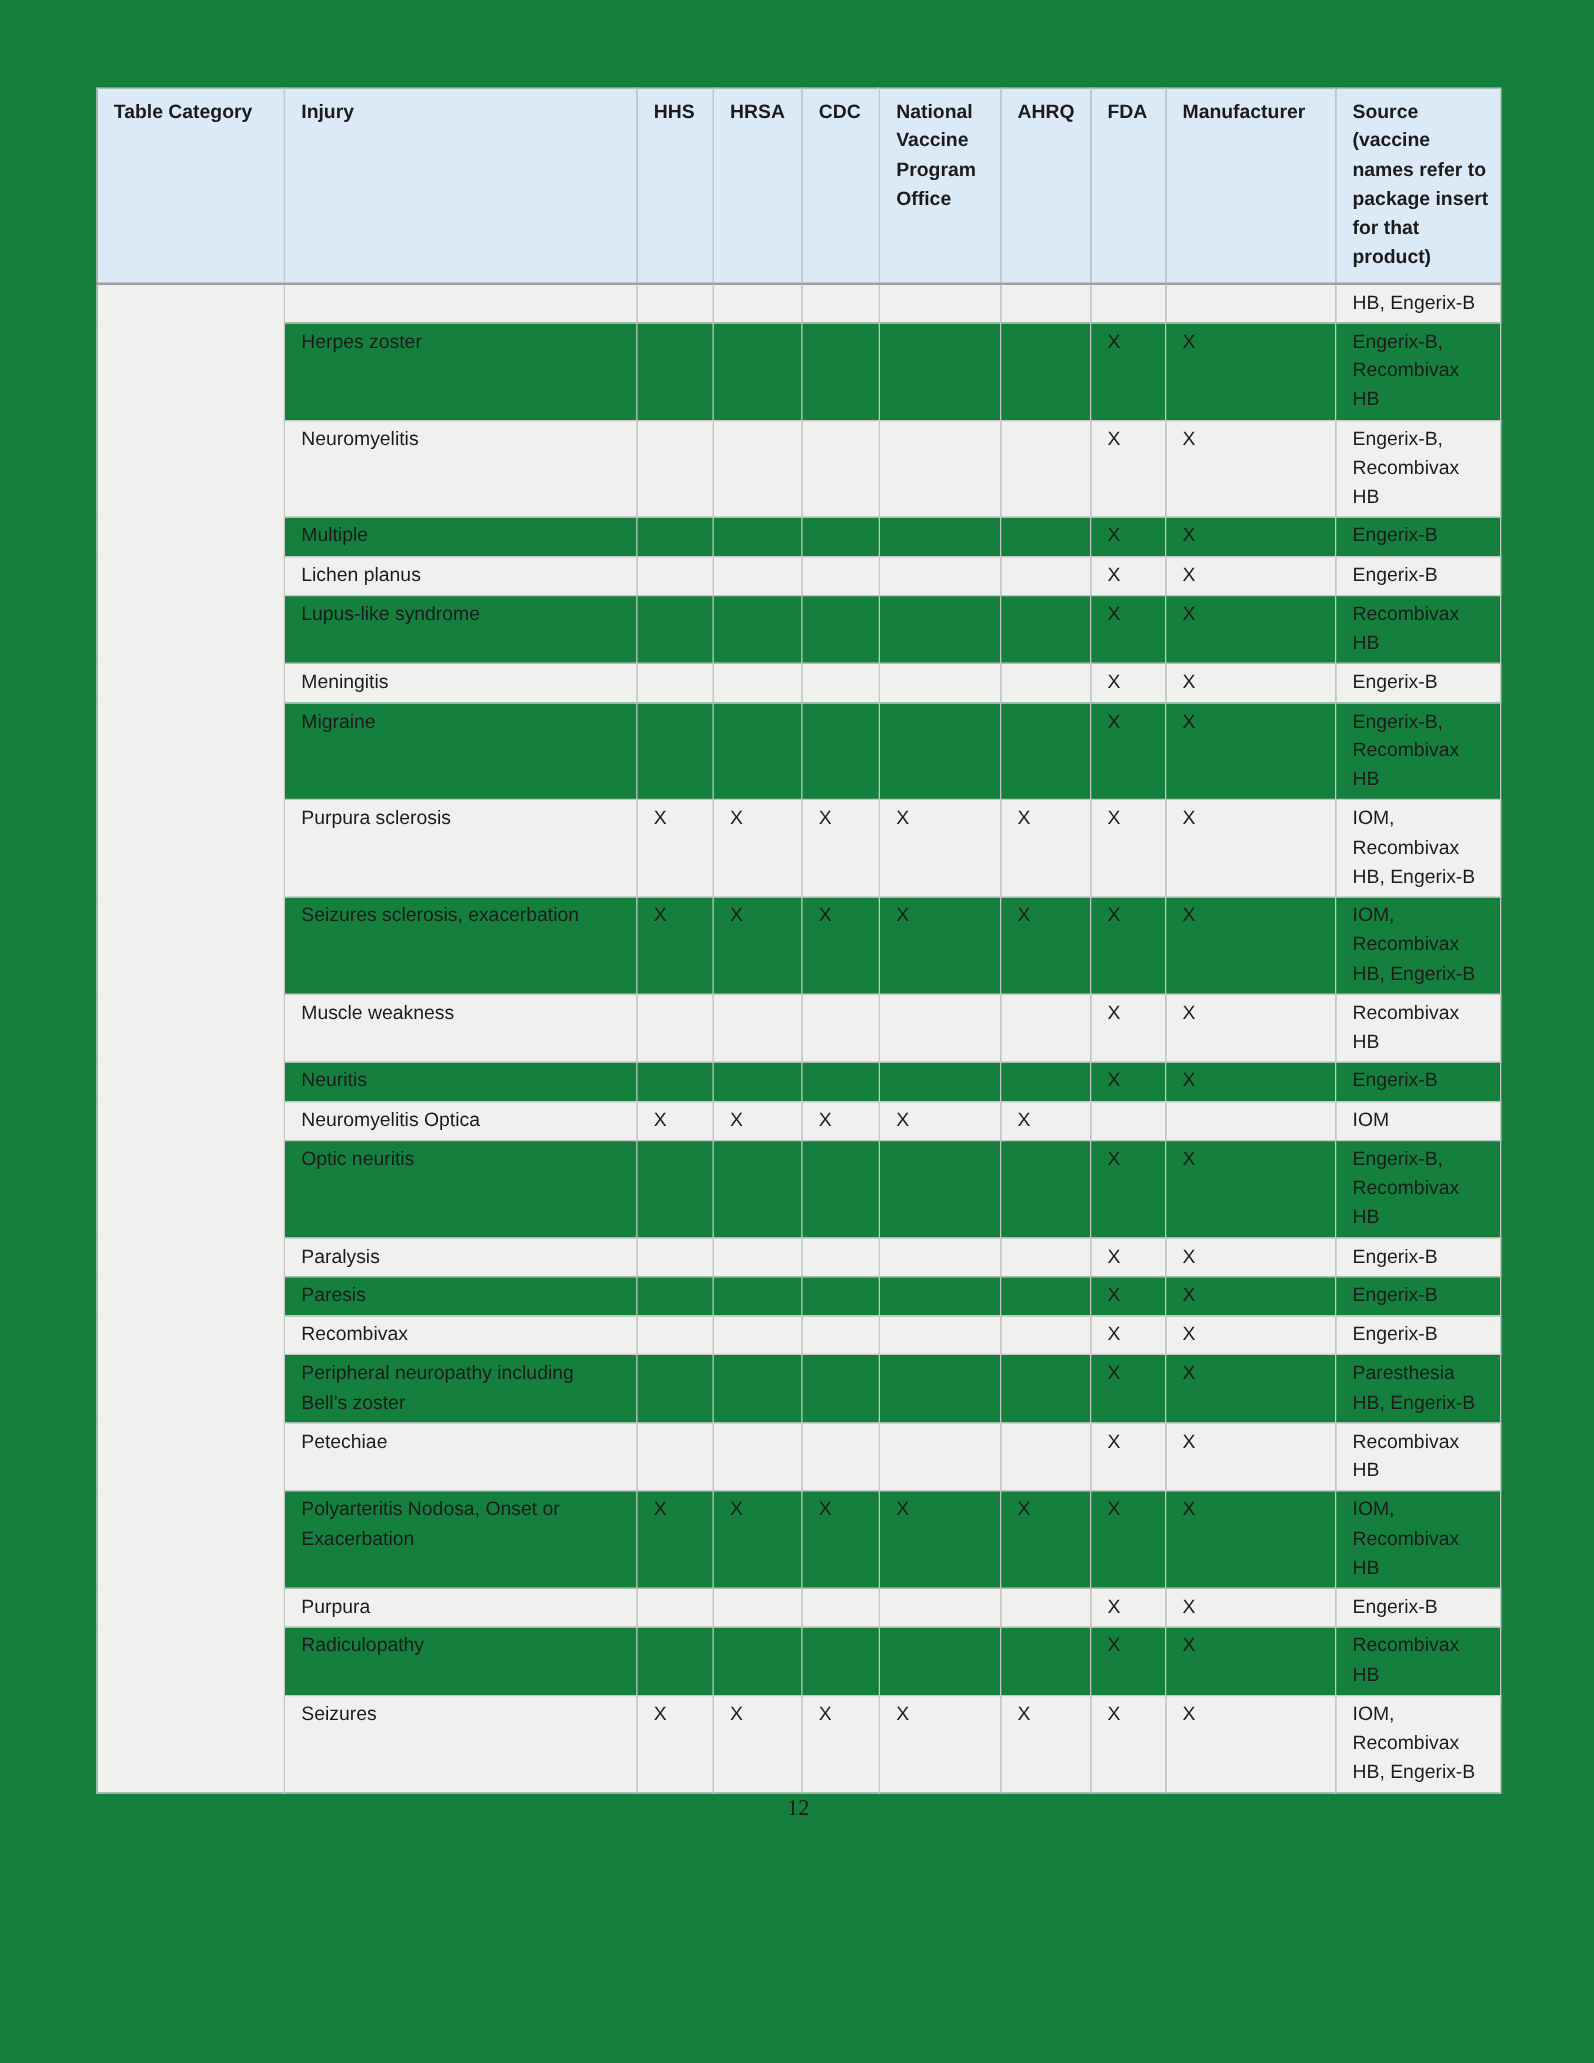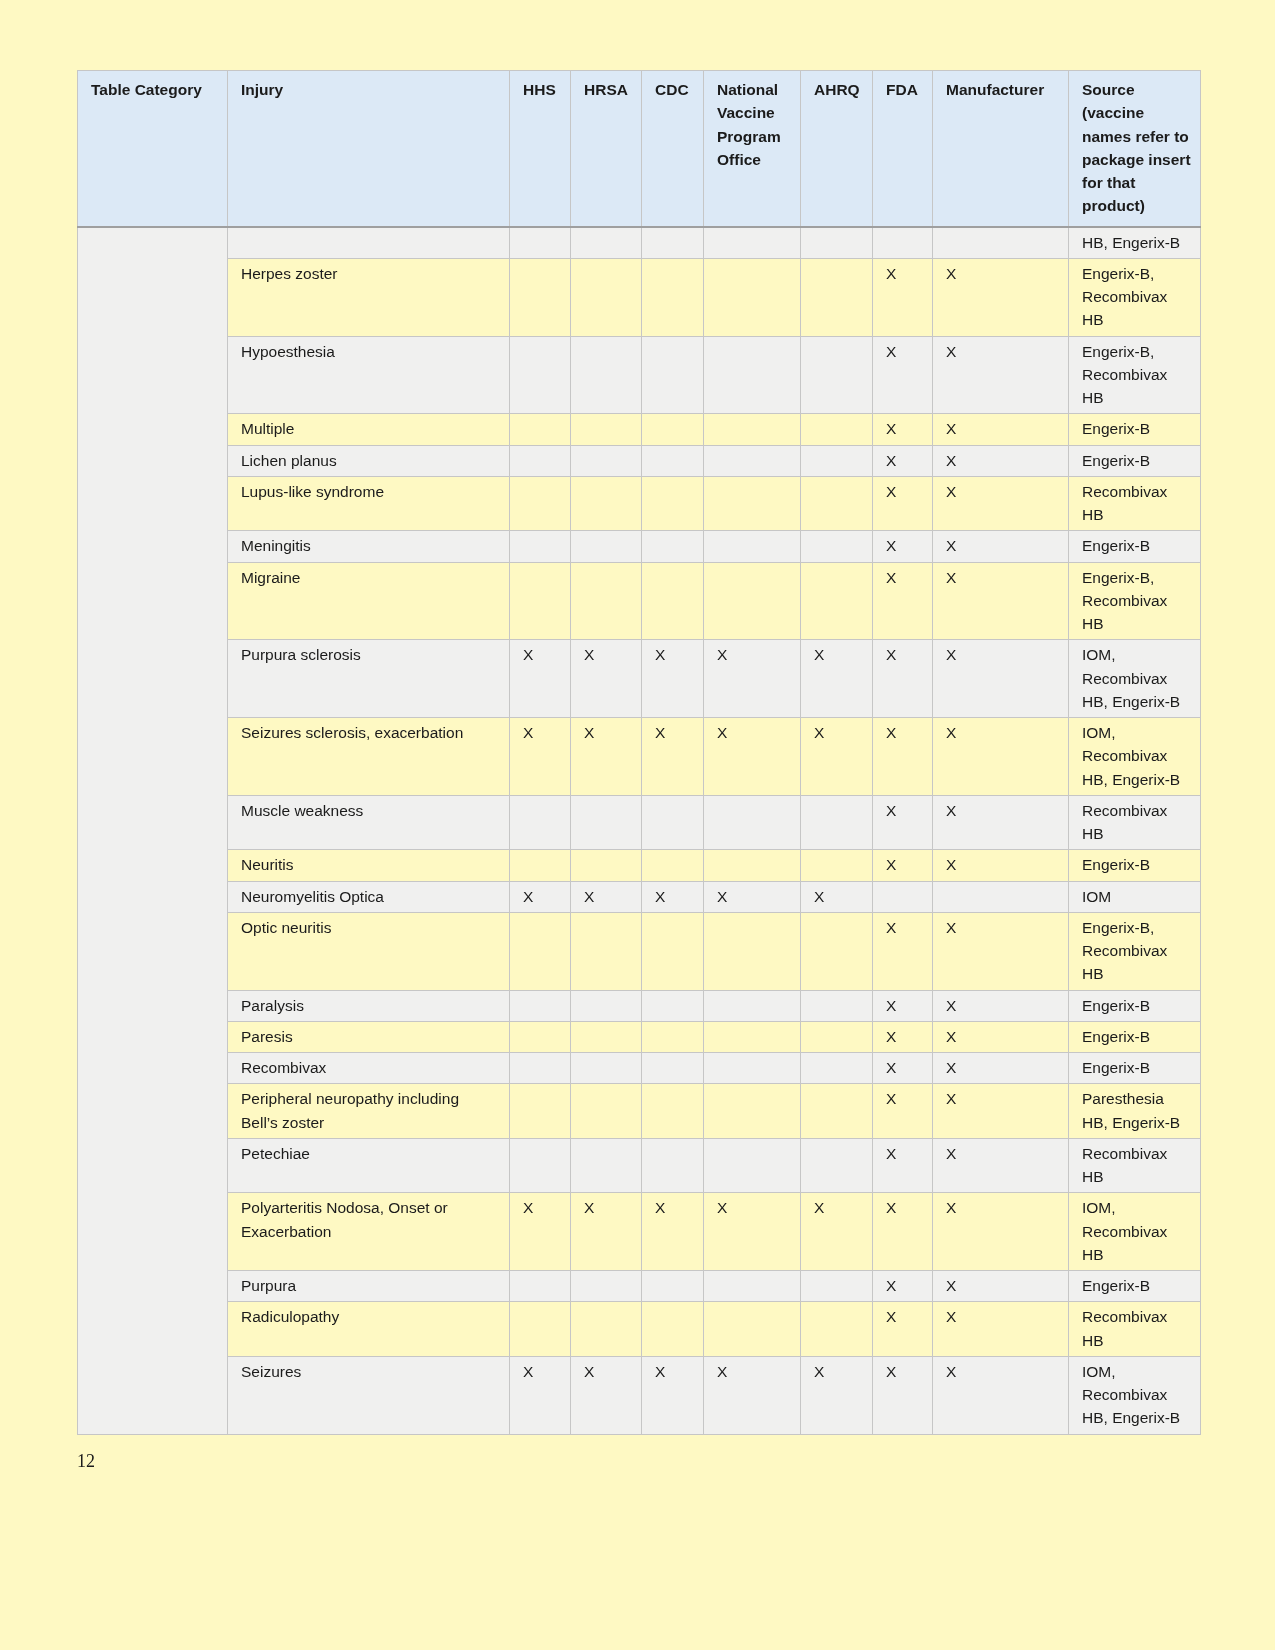--- a/index.html
+++ b/index.html
@@ -4,21 +4,21 @@
 <style>
   html, body {
     margin: 0;
     padding: 0;
     background: #ffffff;
   }
   .page {
     position: relative;
     width: 1275px;
     height: 1650px;
-    background: #fef9c3;
+    background: #15803d;
     overflow: hidden;
     font-family: "Liberation Sans", sans-serif;
     color: #1b1b1b;
   }
   table.injury-table {
     border-collapse: collapse;
     table-layout: fixed;
     width: 1123px;
     margin: 70px 0 0 77px;
     font-size: 15.5px;
@@ -43,22 +43,22 @@
   .injury-table tbody tr.shaded td {
     background: #f0f0ef;
   }
   .injury-table tbody td.category-cell {
     background: #ffffff;
   }
   .injury-table tbody td.injury-cell {
     padding-right: 30px;
   }
   .page-number {
-    margin-top: 16px;
-    text-align: left;
+    margin-top: 1px;
+    text-align: center;
     width: 1123px;
     margin-left: 77px;
     font-family: "Liberation Serif", serif;
     font-size: 18px;
     color: #1b1b1b;
   }
 </style>
 </head>
 <body>
 
@@ -109,21 +109,21 @@
           <td></td>
           <td></td>
           <td></td>
           <td></td>
           <td></td>
           <td>X</td>
           <td>X</td>
           <td>Engerix-B, Recombivax HB</td>
         </tr>
         <tr class="shaded">
-          <td class="injury-cell">Hypoesthesia</td>
+          <td class="injury-cell">Neuromyelitis</td>
           <td></td>
           <td></td>
           <td></td>
           <td></td>
           <td></td>
           <td>X</td>
           <td>X</td>
           <td>Engerix-B, Recombivax HB</td>
         </tr>
         <tr>

